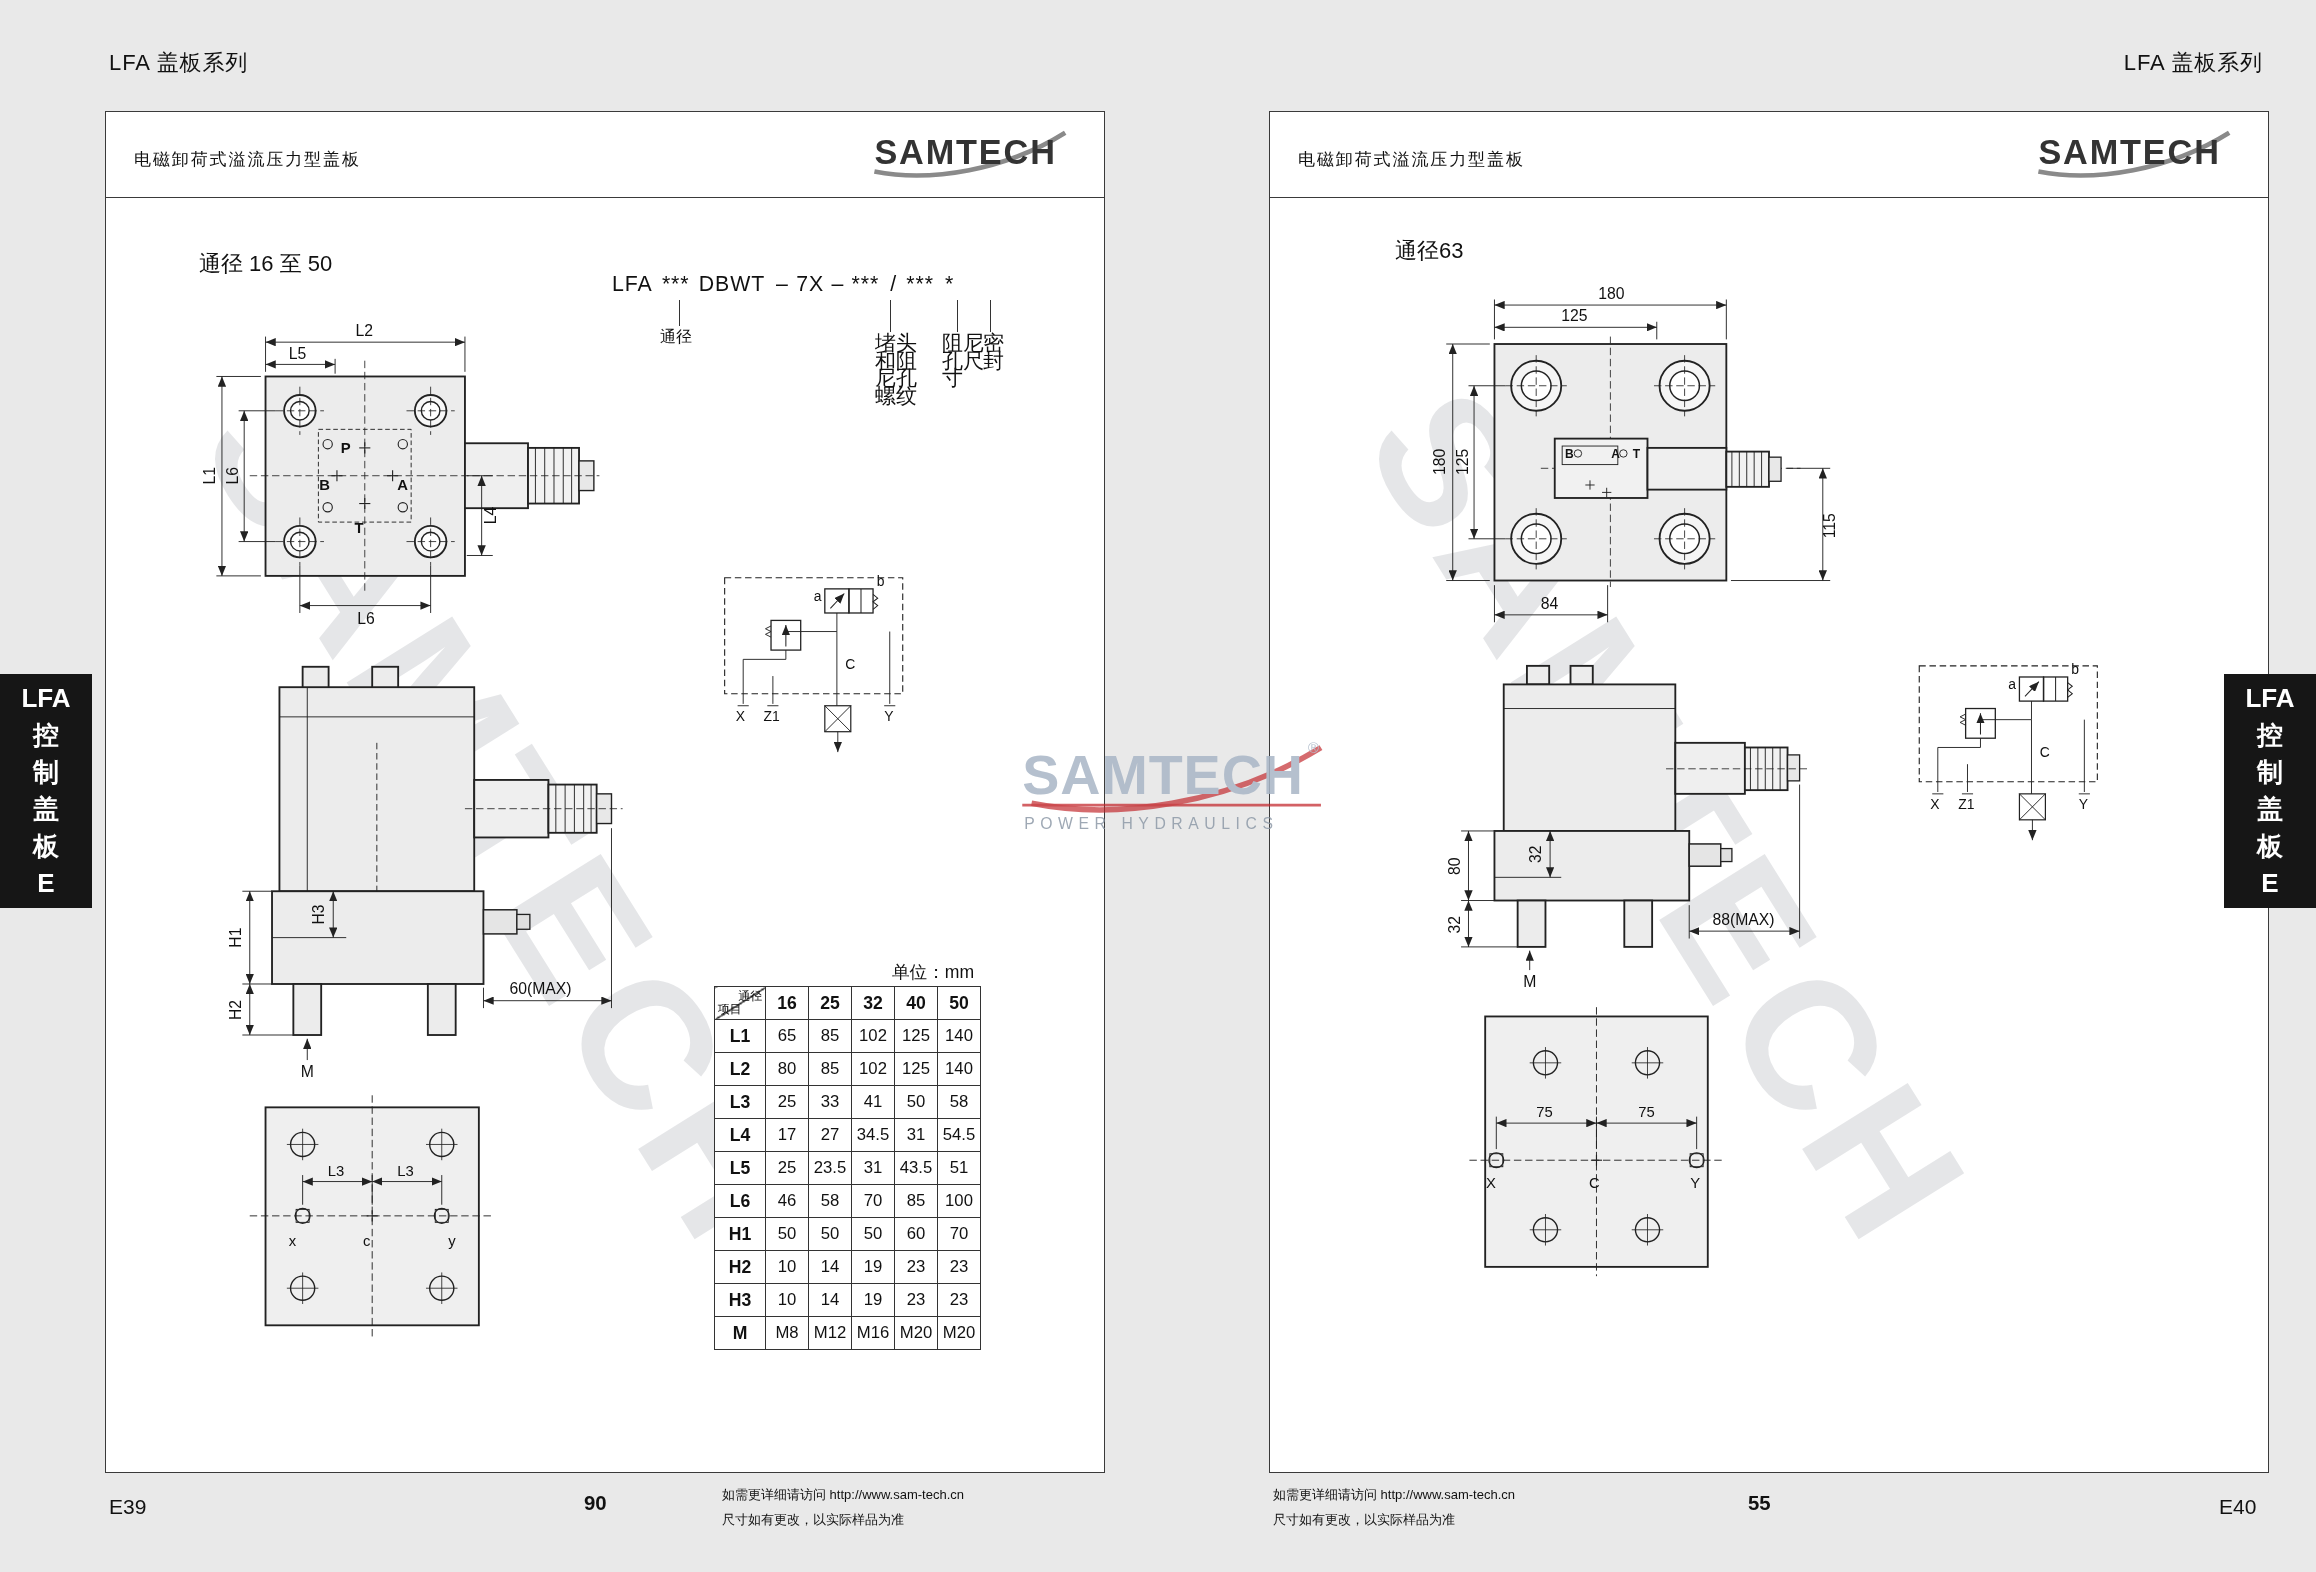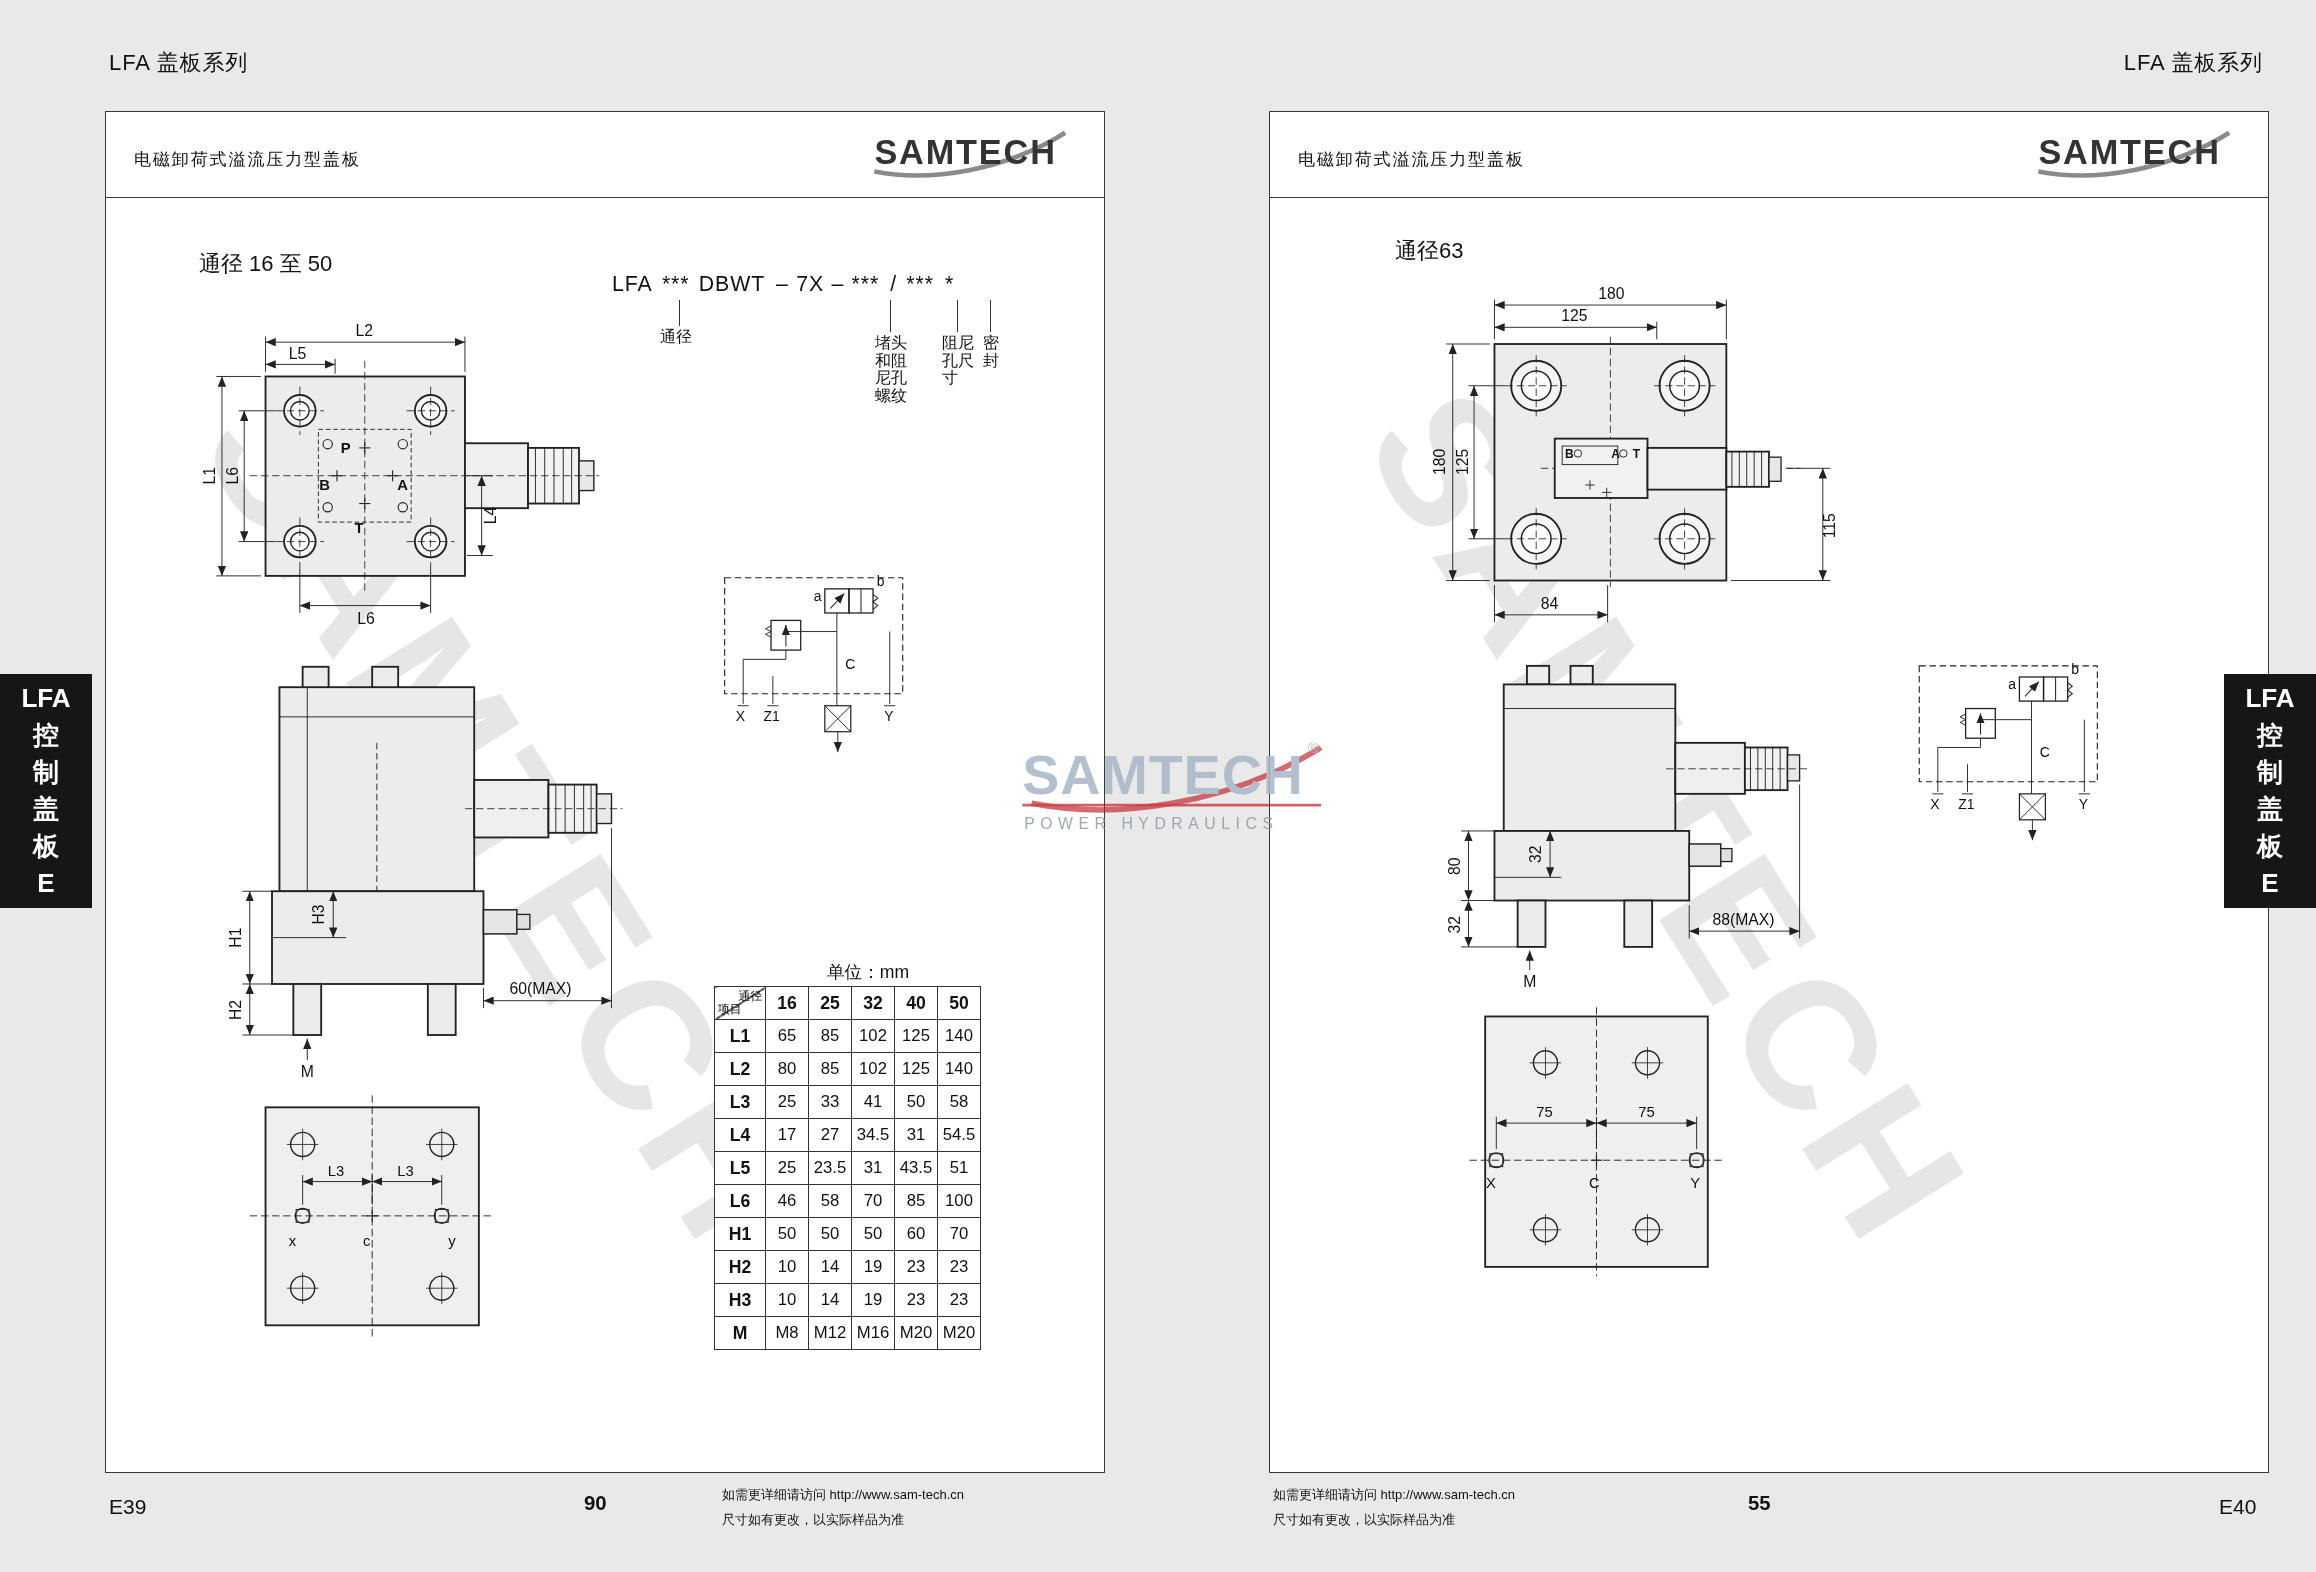--- a/index.html
+++ b/index.html
@@ -13,22 +13,22 @@
   .logo{position:absolute;top:13px;right:24px;width:213px;height:58px;z-index:2}
   .section-label{position:absolute;font-size:22px;z-index:2}
   .wm{position:absolute;transform:translate(-50%,-50%) rotate(58deg);font-size:181px;font-weight:bold;letter-spacing:9.3px;color:rgba(110,115,125,0.18);white-space:nowrap;z-index:0;pointer-events:none}
   .drawings{position:absolute;left:0;top:0;width:998px;height:1360px;z-index:1}
   .drawings text{font-family:"Liberation Sans",sans-serif}
   .model-code{position:absolute;left:506px;top:160px;width:436px;height:130px;z-index:2}
   .code-line{font-size:21.3px;font-weight:400;white-space:nowrap;letter-spacing:0.9px}
   .code-line span{display:inline-block}
   .mr8{margin-right:7.4px}.mr10{margin-right:9.3px}.mr12{margin-right:11px}
   .vline{position:absolute;width:1.4px;background:#333}
-  .mc-label{position:absolute;font-size:16px;line-height:17.6px}
-  .unit-label{position:absolute;left:721px;top:848px;font-size:17.6px;z-index:2}
+  .mc-label{position:absolute;font-size:21px;line-height:17.6px}
+  .unit-label{position:absolute;left:786px;top:848px;font-size:17.6px;z-index:2}
   .dim-table{position:absolute;left:608px;top:874px;border-collapse:collapse;background:#fff;z-index:2}
   .dim-table th,.dim-table td{border:1.5px solid #333;text-align:center;vertical-align:middle;height:32px;width:42px;font-size:16.7px;padding:0}
   .dim-table th{font-weight:bold;font-size:17.6px}
   .dim-table th.rowlab{width:50px}
   .corner{position:relative;width:50px;background:linear-gradient(to bottom right,transparent 48.5%,#333 48.5%,#333 51.5%,transparent 51.5%)}
   .corner .ct{position:absolute;top:0.9px;right:2.8px;font-size:12px;font-weight:normal}
   .corner .cb{position:absolute;bottom:0.9px;left:2.8px;font-size:12px;font-weight:normal}
   .side-tab{position:absolute;top:674px;width:92px;height:234px;background:#161616;color:#fff;display:flex;flex-direction:column;justify-content:center;align-items:center;font-size:26px;font-weight:bold;line-height:37px;z-index:6}
   #tab-left{left:0}
   #tab-right{left:2224px}

